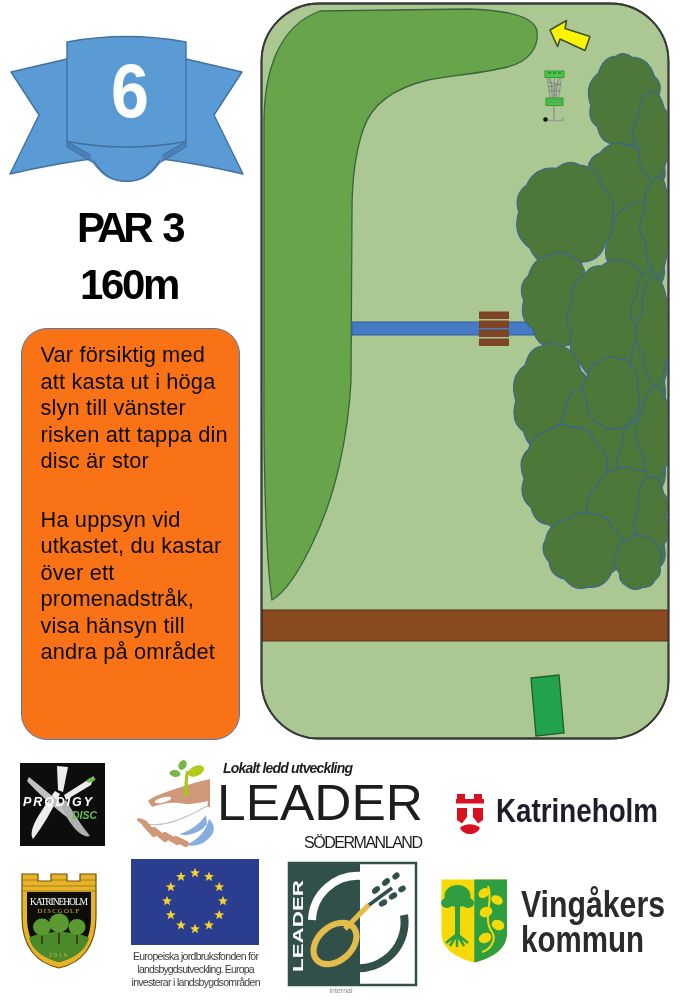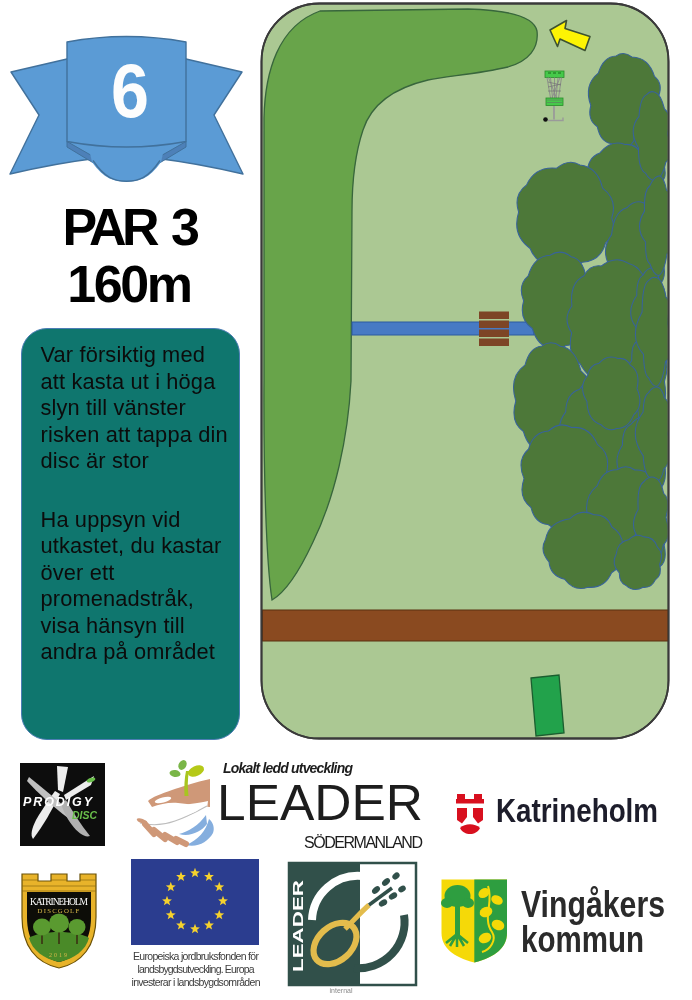--- a/index.html
+++ b/index.html
@@ -81,23 +81,23 @@
     <path d="M 186,59 L 242,72 L 214,115 L 243,174 C 213,167 183,161.5 158,158.5 L 158,59 Z"></path>
   </g>
   <path d="M 67,141.5 L 95,157.5 L 93.5,163 L 67,147 Z" fill="#4d80b8" stroke="#41719c" stroke-width="1"></path>
   <path d="M 186,141.5 L 158,157.5 L 159.5,163 L 186,147 Z" fill="#4d80b8" stroke="#41719c" stroke-width="1"></path>
   <path d="M 88,145 L 165,145 L 161,162 C 149,179 139,181.5 126.5,181.5 C 114,181.5 104,179 92,162 Z" fill="#5b9bd5"></path>
   <path d="M 93,160.5 C 105,178.5 115,181.2 126.5,181.2 C 138,181.2 148,178.5 160,160.5" fill="none" stroke="#41719c" stroke-width="1.4"></path>
   <path d="M 67,42 Q 126.5,31 186,42 L 186,141.5 Q 126.5,152.5 67,141.5 Z" fill="#5b9bd5" stroke="#41719c" stroke-width="1.4" stroke-linejoin="round"></path>
   <text x="130" y="117" font-size="76" font-weight="bold" fill="#fdfdfd" text-anchor="middle" textLength="38" lengthAdjust="spacingAndGlyphs">6</text>
 </svg>
 
-<div class="abs" style="left:20px;top:199px;width:218px;text-align:center;font-weight:bold;font-size:52px;line-height:57px;color:#000;"><span style="letter-spacing:-4.5px;word-spacing:6px;">PAR 3</span><br><span style="letter-spacing:-2.4px;">160m</span></div>
-
-<div class="abs" style="left:20.5px;top:328px;width:219px;height:412px;background:#0f766e;border:1px solid #4b7db4;border-radius:26px;box-sizing:border-box;">
+<div class="abs" style="left:20px;top:199px;width:218px;text-align:center;font-weight:bold;font-size:42px;line-height:57px;color:#000;"><span style="letter-spacing:-4.5px;word-spacing:6px;">PAR 3</span><br><span style="letter-spacing:-2.4px;">160m</span></div>
+
+<div class="abs" style="left:20.5px;top:328px;width:219px;height:412px;background:#f97316;border:1px solid #4b7db4;border-radius:26px;box-sizing:border-box;">
 <div style="margin:13px 6px 0 19px;font-size:21.8px;line-height:26.5px;letter-spacing:0.15px;color:#0c0c0c;">Var försiktig med<br>att kasta ut i höga<br>slyn till vänster<br>risken att tappa din<br>disc är stor<br><span style="display:block;height:32px"></span>Ha uppsyn vid<br>utkastet, du kastar<br>över ett<br>promenadstråk,<br>visa hänsyn till<br>andra på området</div>
 </div>
 
 <svg class="abs" style="left:0;top:0" width="692" height="1000" viewBox="0 0 692 1000">
 
   <g>
     <rect x="20" y="763" width="85" height="83" fill="#0d0d0d"></rect>
     <g fill="#ededed">
       <path d="M 57,766 L 68,767 L 63,792 L 58,790 Z"></path>
       <path d="M 60,794 C 52,810 43,826 33,839 C 30,835 32,828 36,820 C 43,808 50,798 55,791 Z"></path>

